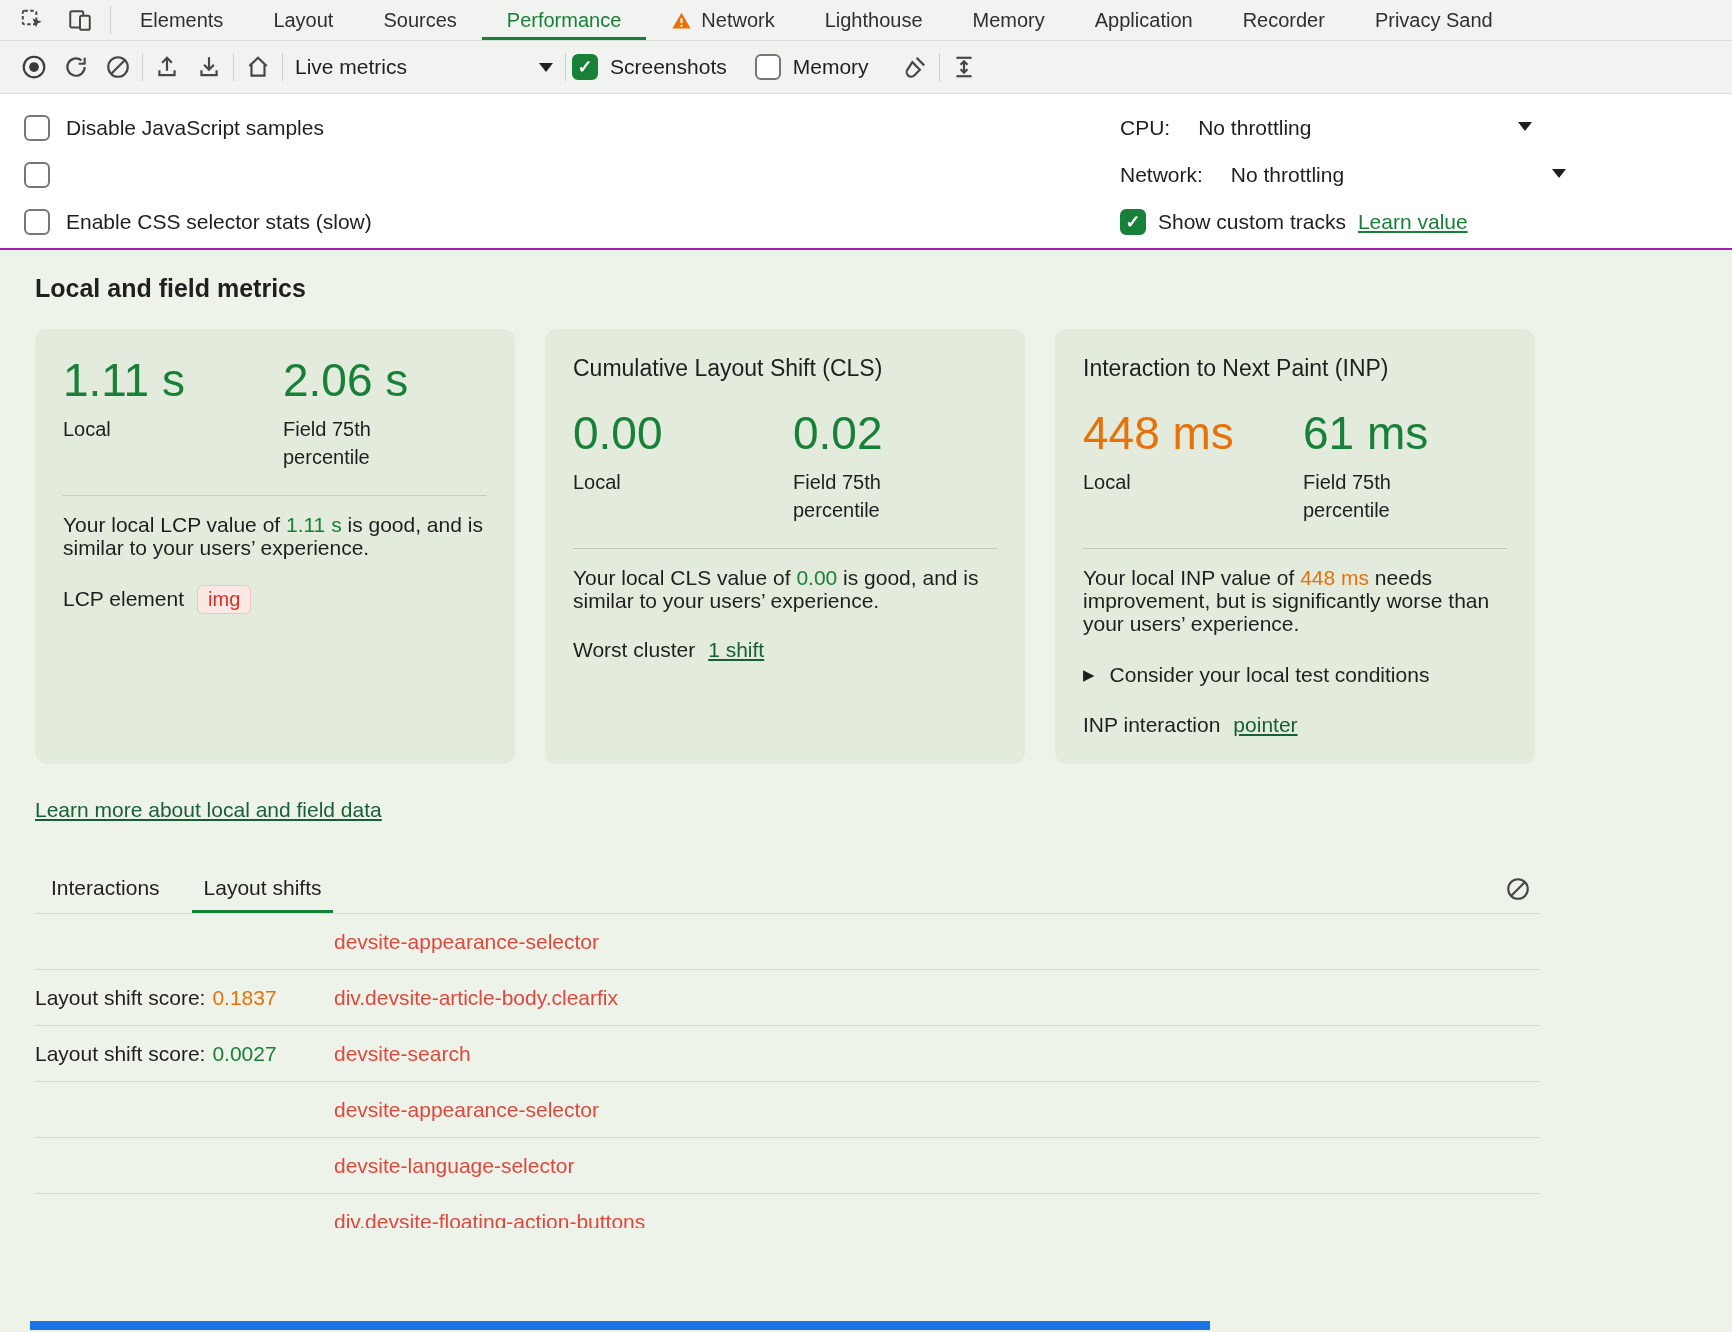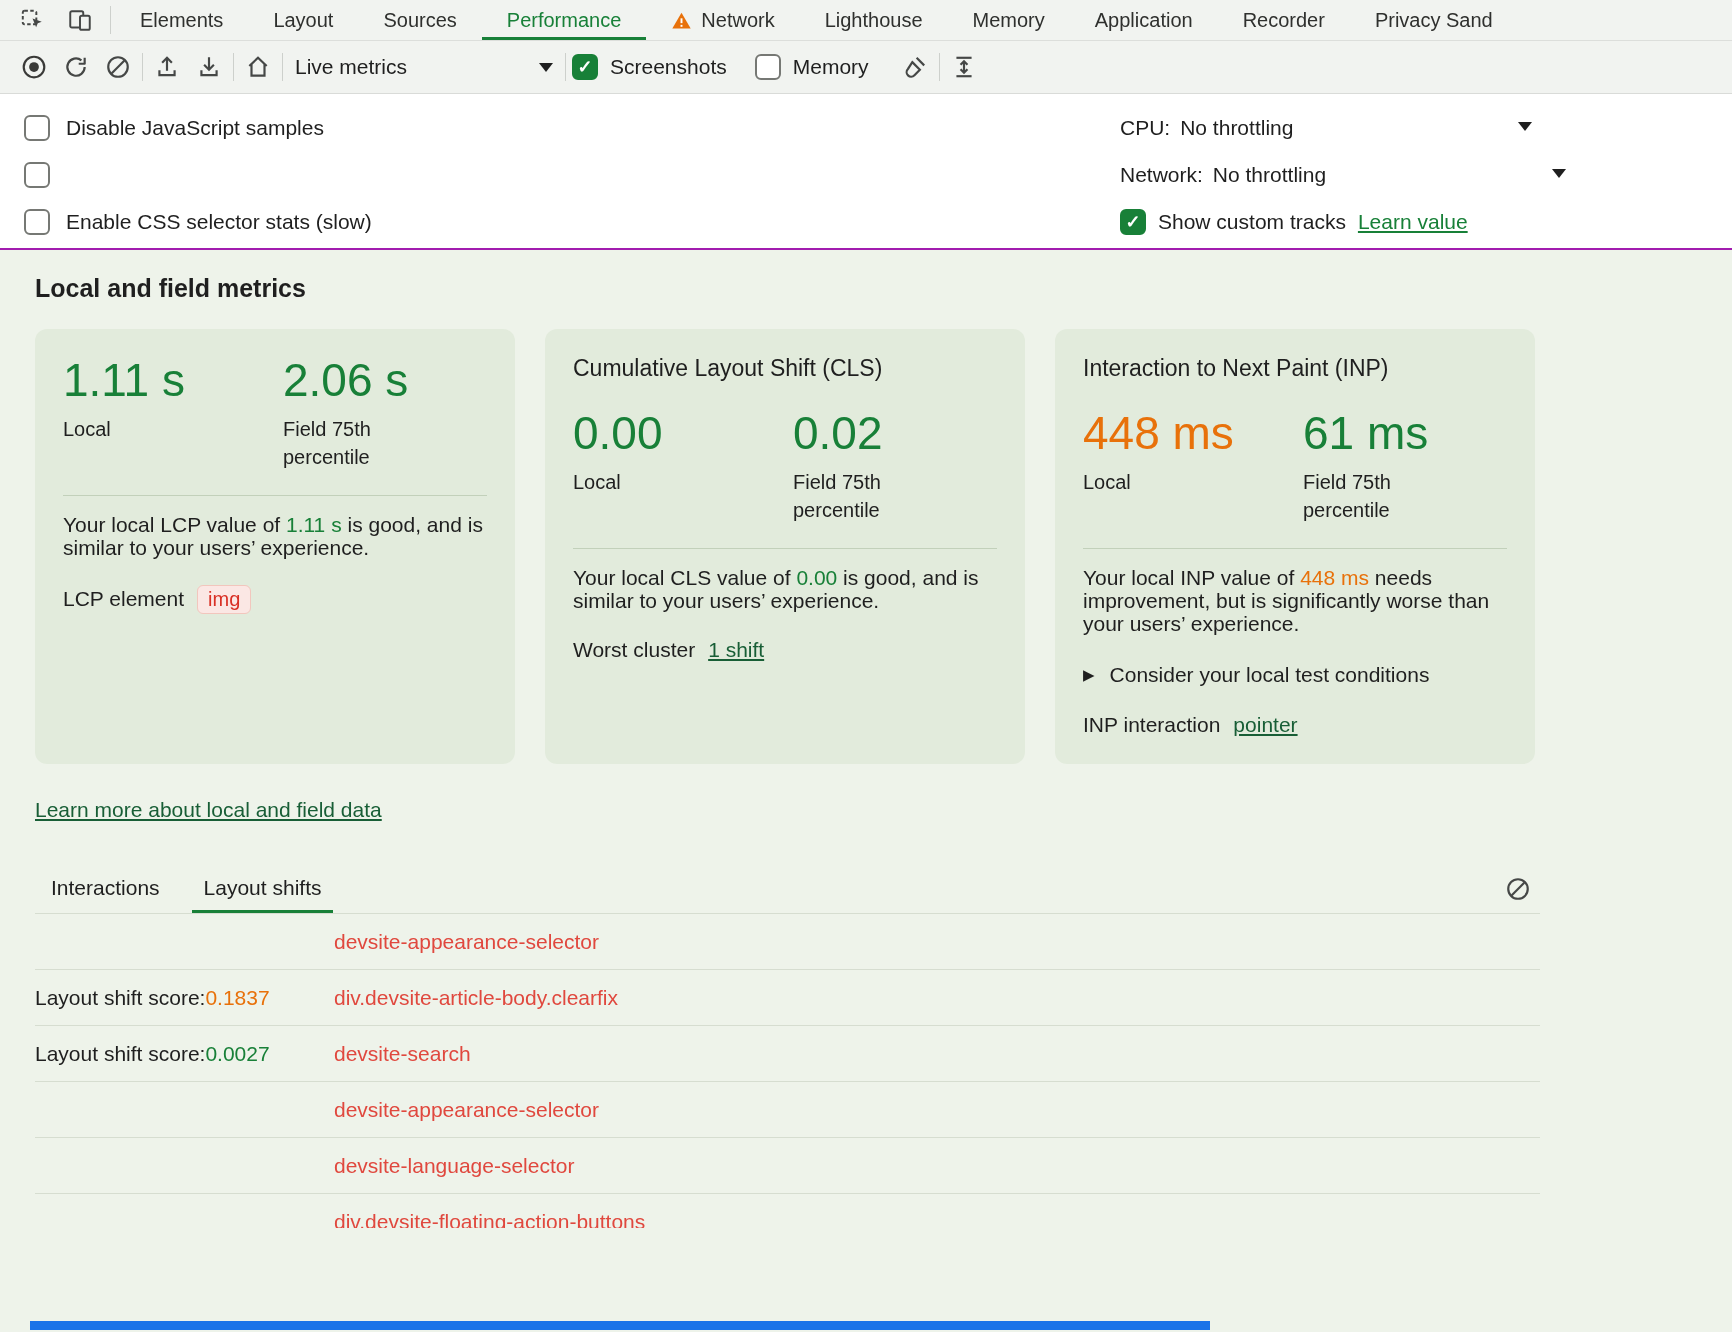--- a/index.html
+++ b/index.html
@@ -25,21 +25,21 @@
   .check{display:flex;align-items:center;gap:12px;font-size:21px;cursor:pointer;white-space:nowrap}
   .box{width:26px;height:26px;border:2px solid #767874;border-radius:6px;background:#fff;display:flex;align-items:center;justify-content:center;color:#fff;font-size:18px;font-weight:bold;flex:none}
   .box.checked{background:#188038;border-color:#188038}
   .gap-lg{margin-left:22px}
 
   
   .settings{background:#fff;height:156px;position:relative;padding:10px 0 0 24px;border-bottom:2px solid #a21caf}
   .set-row{height:47px;display:flex;align-items:center;gap:16px;font-size:21px}
   .set-right{position:absolute;top:10px;left:1120px;width:452px}
   .sel-row{height:47px;display:flex;align-items:center;font-size:21px;position:relative}
-  .sel-row .val{margin-left:10px}
+  .sel-row .val{margin-left:28px}
   .sel-row .caret{position:absolute;top:18px}
   .caret-cpu{left:398px}
   .caret-net{left:432px}
   .tracks-row{height:47px;display:flex;align-items:center;gap:12px;font-size:21px}
   .green-link{color:#188038;text-decoration:underline;cursor:pointer}
 
   
   .main{padding:0 192px 0 35px}
   .metrics-heading{font-size:25px;font-weight:600;padding-top:24px}
   .cards{display:flex;gap:30px;margin-top:26px}
@@ -62,21 +62,21 @@
   .learn-link{display:inline-block;font-size:21px;color:#185e36;text-decoration:underline;cursor:pointer}
 
   
   .log-tabs{display:flex;align-items:flex-end;margin-top:48px;border-bottom:1px solid #d6ddd0;height:44px;padding:0 4px}
   .log-tab{font-size:21px;font-weight:500;padding:0 12px 13px;margin-right:20px;cursor:pointer}
   .log-tab.active{box-shadow:inset 0 -3px 0 #188038}
   .clear-log{margin-left:auto;margin-bottom:6px;color:#454746}
   .log-body{height:314px;overflow:hidden}
   .log-row{height:56px;display:flex;align-items:center;border-bottom:1px solid #d6ddd0;font-size:21px}
   .score-cell{width:299px;flex:none}
-  .score{}
+  .score{margin-left:7px}
   .node-link{color:#e0483e;cursor:pointer;text-decoration:none}
 
   .blue-bar{position:absolute;left:30px;bottom:2px;width:1180px;height:9px}
 </style>
 </head>
 <body>
 
 <div class="devtools">
 
   <header class="tabbar">

